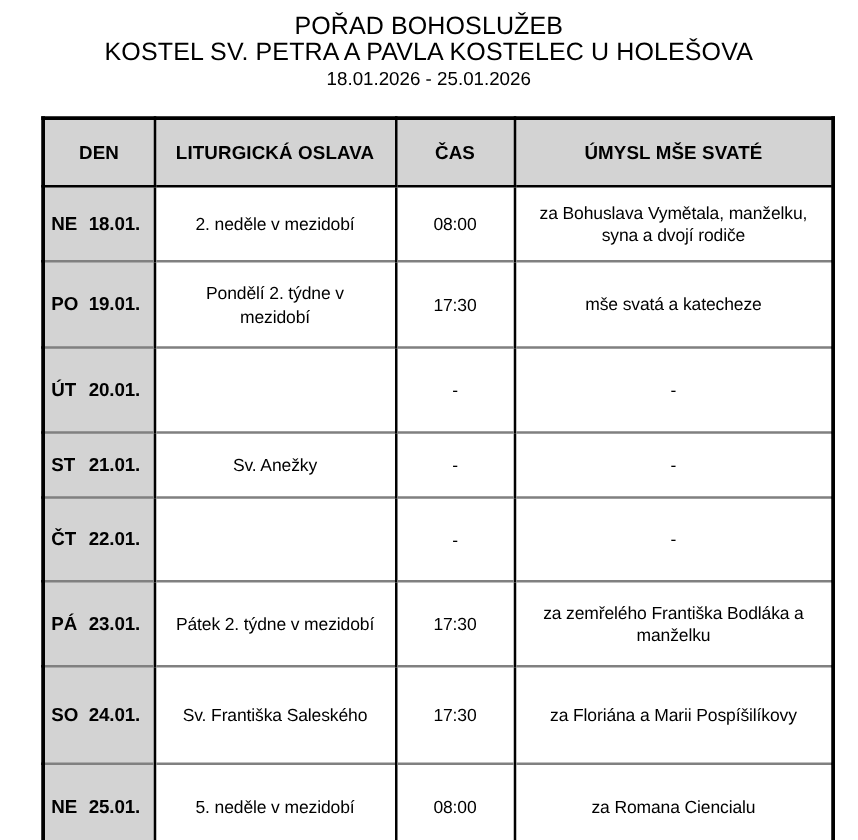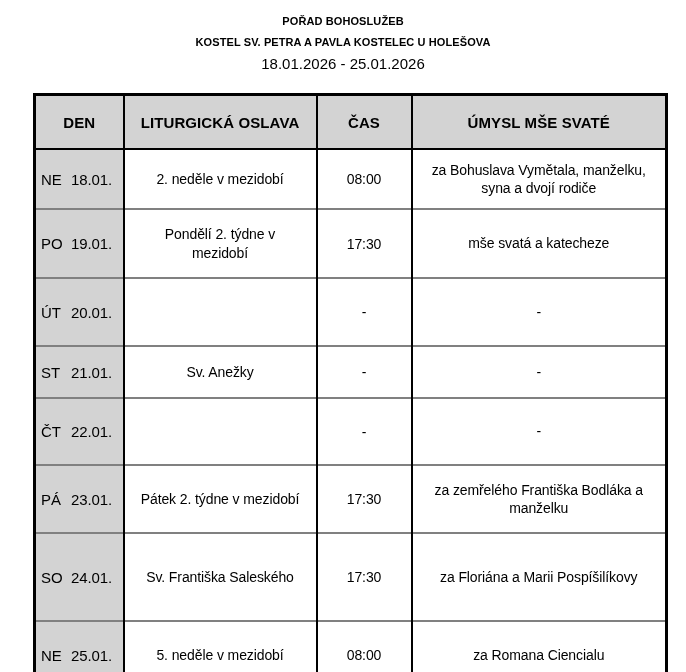--- a/index.html
+++ b/index.html
@@ -9,22 +9,22 @@
     width: 686px;
     height: 672px;
     font-family: "Liberation Sans", sans-serif;
     color: var(--text, #000);
   }
   .titles {
     text-align: center;
     padding-top: 11px;
   }
   .title-main, .title-sub {
-    font-size: 11px;
-    font-weight: bold;
+    font-size: 20px;
+    font-weight: normal;
     line-height: 21px;
     letter-spacing: 0.1px;
   }
   .title-dates {
     font-size: 15px;
     line-height: 21px;
   }
   table.schedule {
     border-collapse: collapse;
     table-layout: fixed;
@@ -56,38 +56,38 @@
     padding: 2px 3px;
     letter-spacing: -0.1px;
   }
   tbody tr + tr td {
     border-top: 2px solid var(--grid-horizontal, #808080);
   }
   td.den {
     background: var(--day-col-bg, #d3d3d3);
     text-align: left;
     padding-left: 5px;
-    font-weight: normal;
+    font-weight: bold;
     font-size: 15px;
   }
   td.den .day {
     display: inline-block;
     width: 30px;
   }
   td.celebration, td.intention {
     white-space: pre-line;
     line-height: 1.3;
   }
   tbody tr:nth-child(1) { height: 60px; }
   tbody tr:nth-child(2) { height: 69px; }
   tbody tr:nth-child(3) { height: 68px; }
   tbody tr:nth-child(4) { height: 52px; }
   tbody tr:nth-child(5) { height: 67px; }
   tbody tr:nth-child(6) { height: 68px; padding-left: 44px; }
-  tbody tr:nth-child(7) { height: 88px; padding-left: 40px; }
+  tbody tr:nth-child(7) { height: 78px; padding-left: 40px; }
   tbody tr:nth-child(8) { height: 69px; padding-left: 23px; }
 </style>
 </head>
 <body>
 
 <div class="titles">
   <div class="title-main">POŘAD BOHOSLUŽEB</div>
   <div class="title-sub">KOSTEL SV. PETRA A PAVLA KOSTELEC U HOLEŠOVA</div>
   <div class="title-dates">18.01.2026 - 25.01.2026</div>
 </div>

